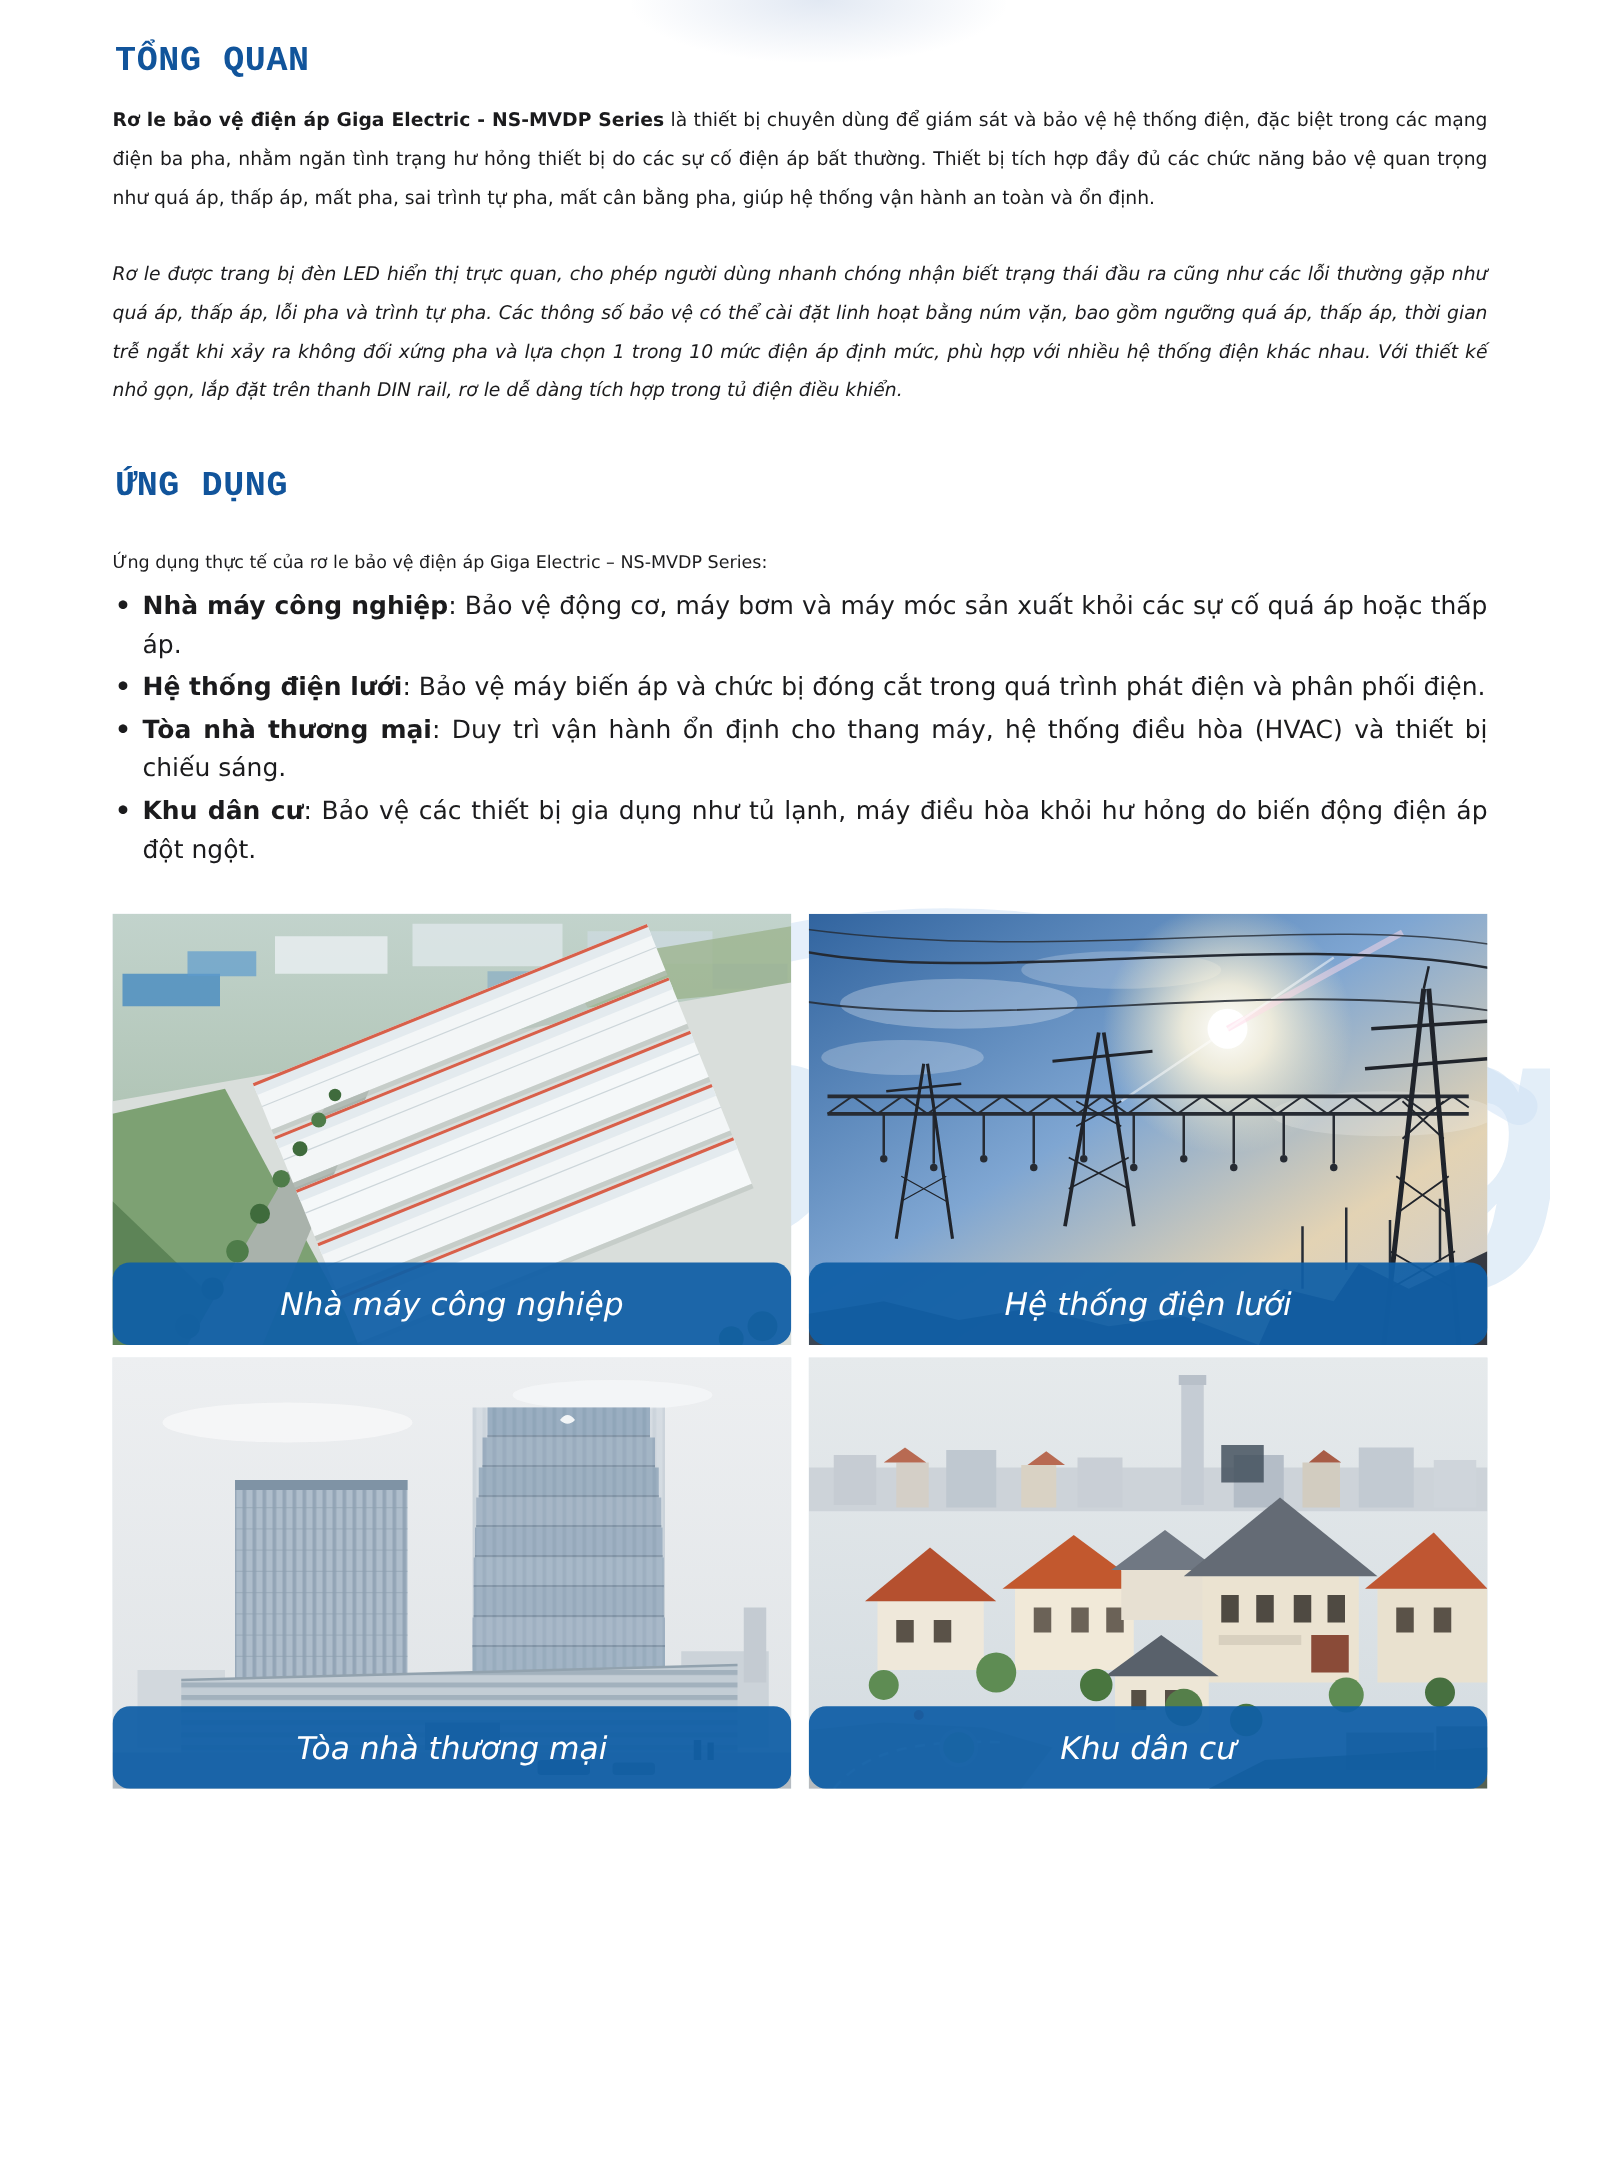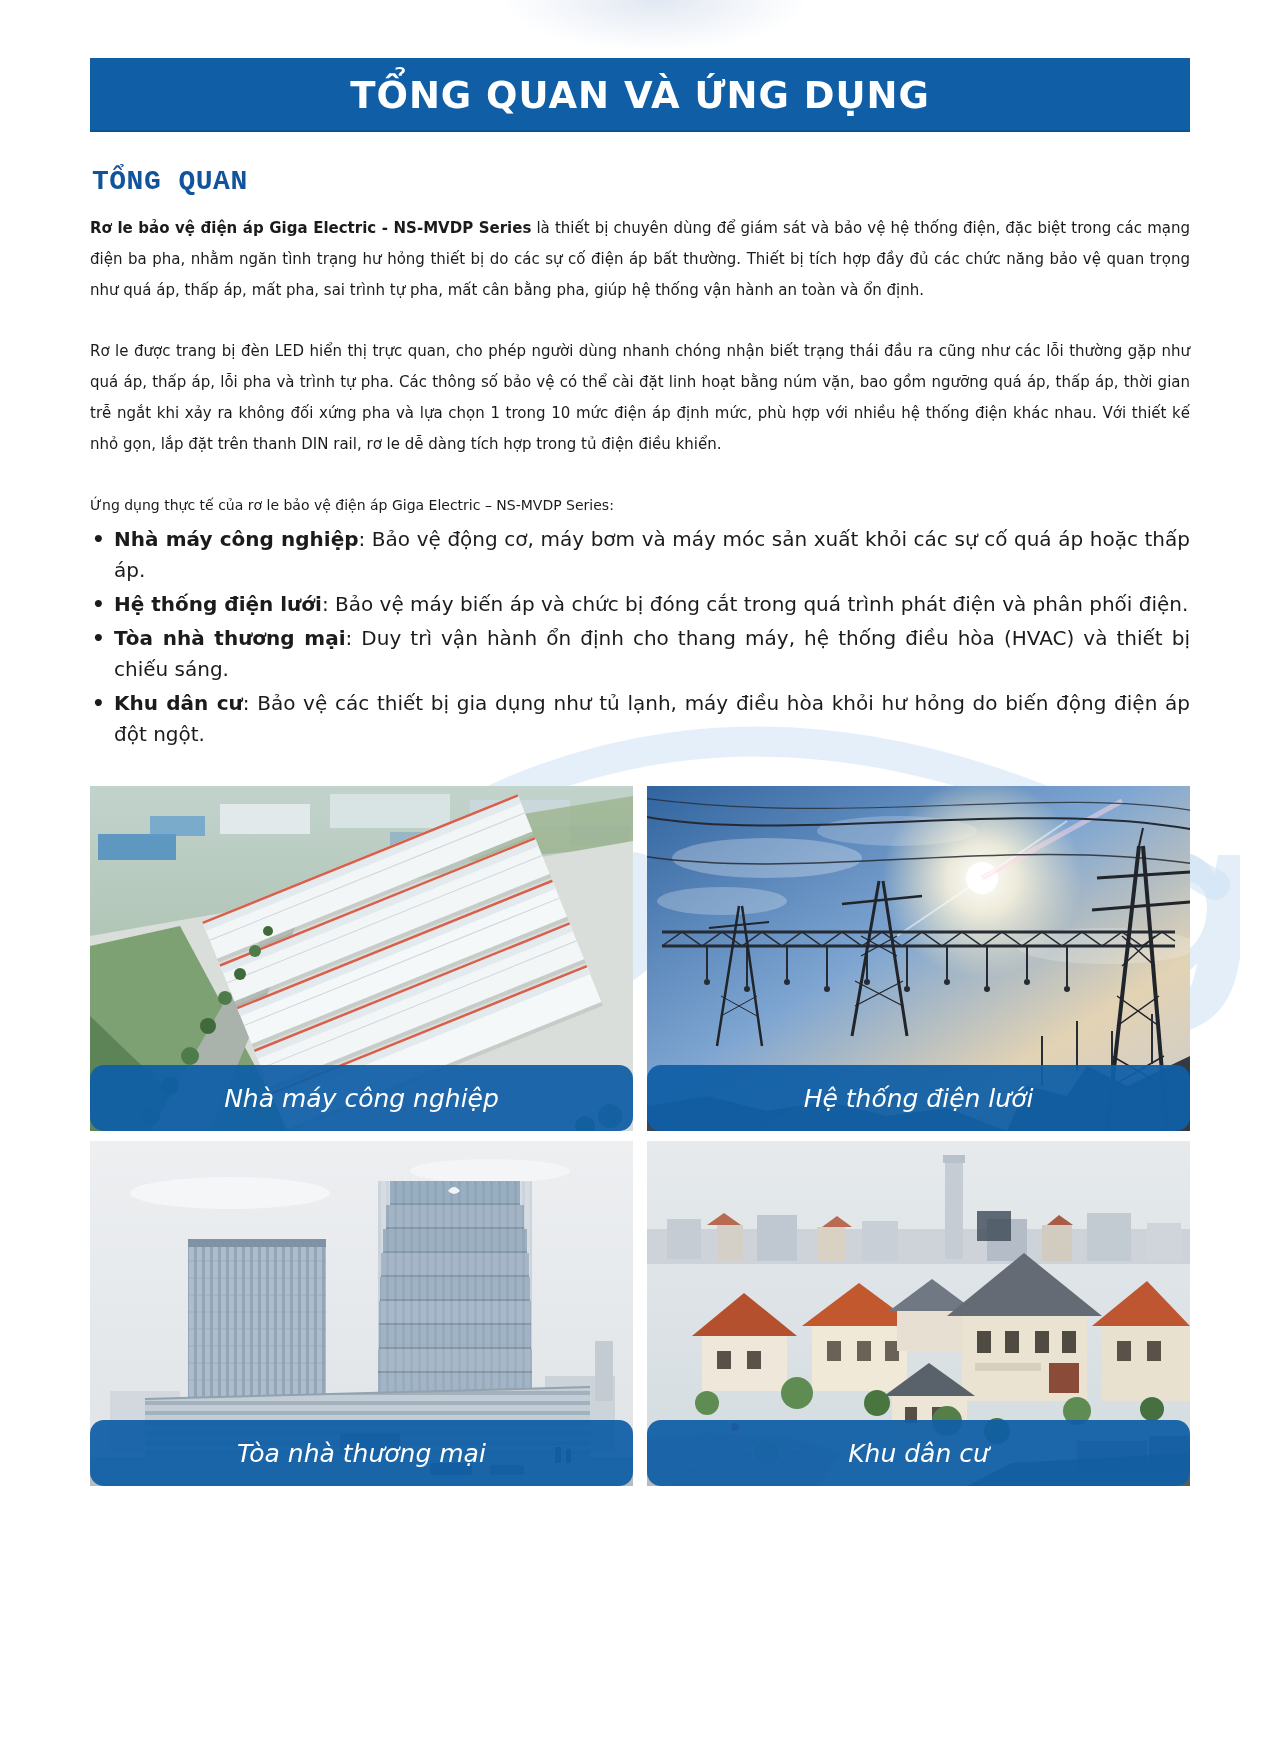--- a/index.html
+++ b/index.html
@@ -13,21 +13,21 @@
   }
   .banner{
     position:relative;z-index:2;margin:58px 90px 0;height:74px;background:#0f5ea6;
     display:flex;align-items:center;justify-content:center;box-shadow:inset 0 -2px 0 rgba(0,0,0,.12);
   }
   .banner-title{color:#ffffff;font-weight:bold;font-size:37px;letter-spacing:1px;}
   .content{position:relative;z-index:2;margin:0 90px;}
   .sec-heading{color:#11549b;font-weight:bold;font-size:28px;letter-spacing:.5px;margin:34px 2px 0;font-family:Liberation Mono, monospace;}
   .sec-heading.apps{margin-top:46px;}
   .para{font-size:15px;line-height:31px;text-align:justify;margin:16px 0 0;}
-  .para.p2{margin-top:30px;}
+  .para.p2{margin-top:30px;font-style:italic;}
   .intro{font-size:14px;line-height:31px;margin:30px 0 0;}
   .bold{font-weight:bold;}
   ul.bullets{list-style:none;margin:2px 0 0;padding:0;}
   ul.bullets li{
     position:relative;padding-left:24px;font-size:20px;line-height:31px;
     text-align:justify;margin:3px 0 0;
   }
   ul.bullets .dot{position:absolute;left:2px;top:0;font-weight:bold;}
   .gallery{
     position:relative;z-index:2;margin:36px 90px 0;
@@ -52,32 +52,30 @@
 
 <div class="page">
 
   <div class="top-smudge"></div>
 
   <svg class="watermark" viewBox="0 0 1090 460" aria-hidden="true">
     <path d="M 55,435 Q 480,-50 1065,295" fill="none" stroke="#d3e5f6" stroke-width="30" stroke-linecap="round" opacity=".6"></path>
     <text x="30" y="395">hoplong</text>
   </svg>
 
-  <div class="banner">
-    <span class="banner-title">TỔNG QUAN VÀ ỨNG DỤNG</span>
-  </div>
 
   <div class="content">
 
     <h2 class="sec-heading">TỔNG QUAN</h2>
 
     <p class="para"><span class="bold">Rơ le bảo vệ điện áp Giga Electric - NS-MVDP Series</span><span> là thiết bị chuyên dùng để giám sát và bảo vệ hệ thống điện, đặc biệt trong các mạng điện ba pha, nhằm ngăn tình trạng hư hỏng thiết bị do các sự cố điện áp bất thường. Thiết bị tích hợp đầy đủ các chức năng bảo vệ quan trọng như quá áp, thấp áp, mất pha, sai trình tự pha, mất cân bằng pha, giúp hệ thống vận hành an toàn và ổn định.</span></p>
 
     <p class="para p2">Rơ le được trang bị đèn LED hiển thị trực quan, cho phép người dùng nhanh chóng nhận biết trạng thái đầu ra cũng như các lỗi thường gặp như quá áp, thấp áp, lỗi pha và trình tự pha. Các thông số bảo vệ có thể cài đặt linh hoạt bằng núm vặn, bao gồm ngưỡng quá áp, thấp áp, thời gian trễ ngắt khi xảy ra không đối xứng pha và lựa chọn 1 trong 10 mức điện áp định mức, phù hợp với nhiều hệ thống điện khác nhau. Với thiết kế nhỏ gọn, lắp đặt trên thanh DIN rail, rơ le dễ dàng tích hợp trong tủ điện điều khiển.</p>
 
+    <h2 class="sec-heading apps">ỨNG DỤNG</h2>
 
     <p class="intro">Ứng dụng thực tế của rơ le bảo vệ điện áp Giga Electric – NS-MVDP Series:</p>
 
     <ul class="bullets">
       <li>
         <span class="dot">•</span><span class="bold">Nhà máy công nghiệp</span><span>: Bảo vệ động cơ, máy bơm và máy móc sản xuất khỏi các sự cố quá áp hoặc thấp áp.</span>
       </li>
       <li>
         <span class="dot">•</span><span class="bold">Hệ thống điện lưới</span><span>: Bảo vệ máy biến áp và chức bị đóng cắt trong quá trình phát điện và phân phối điện.</span>
       </li>

